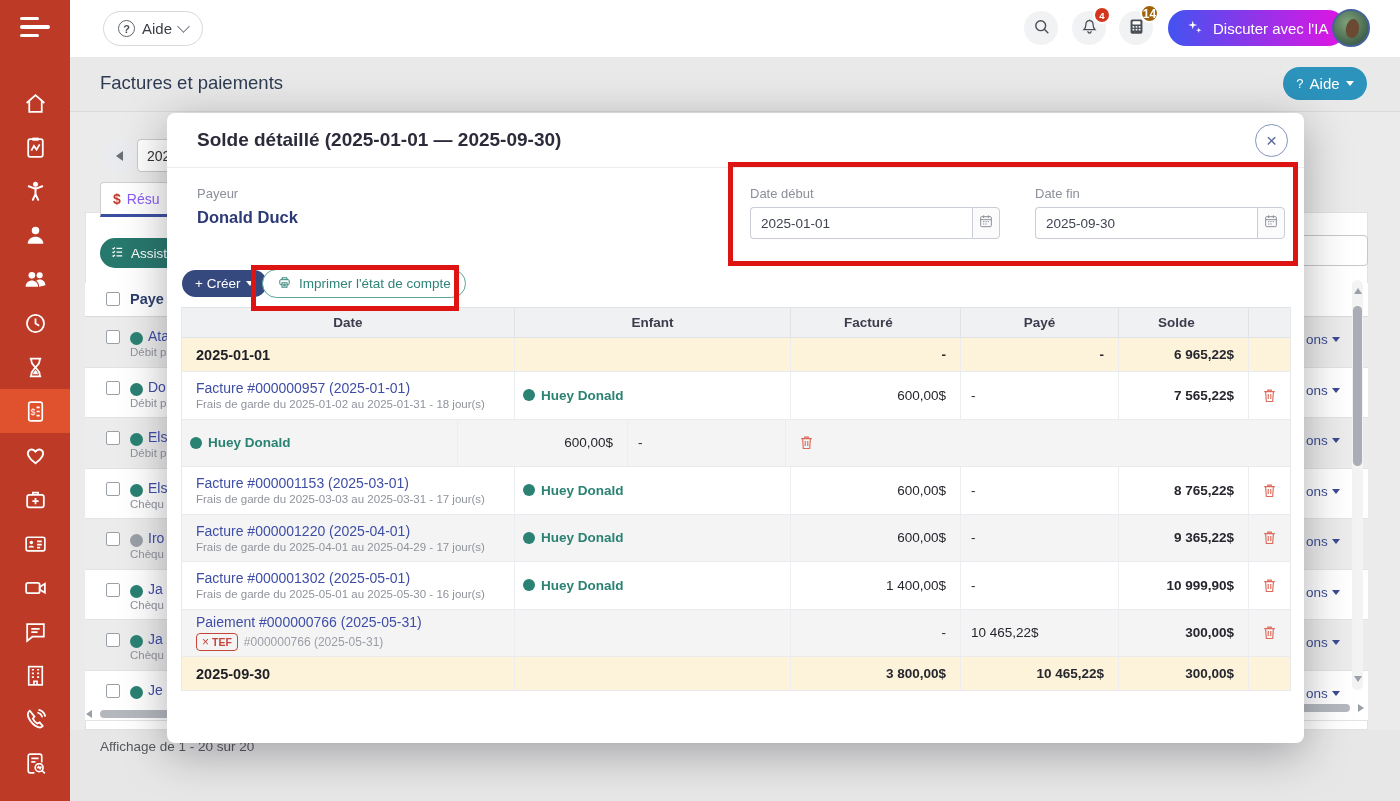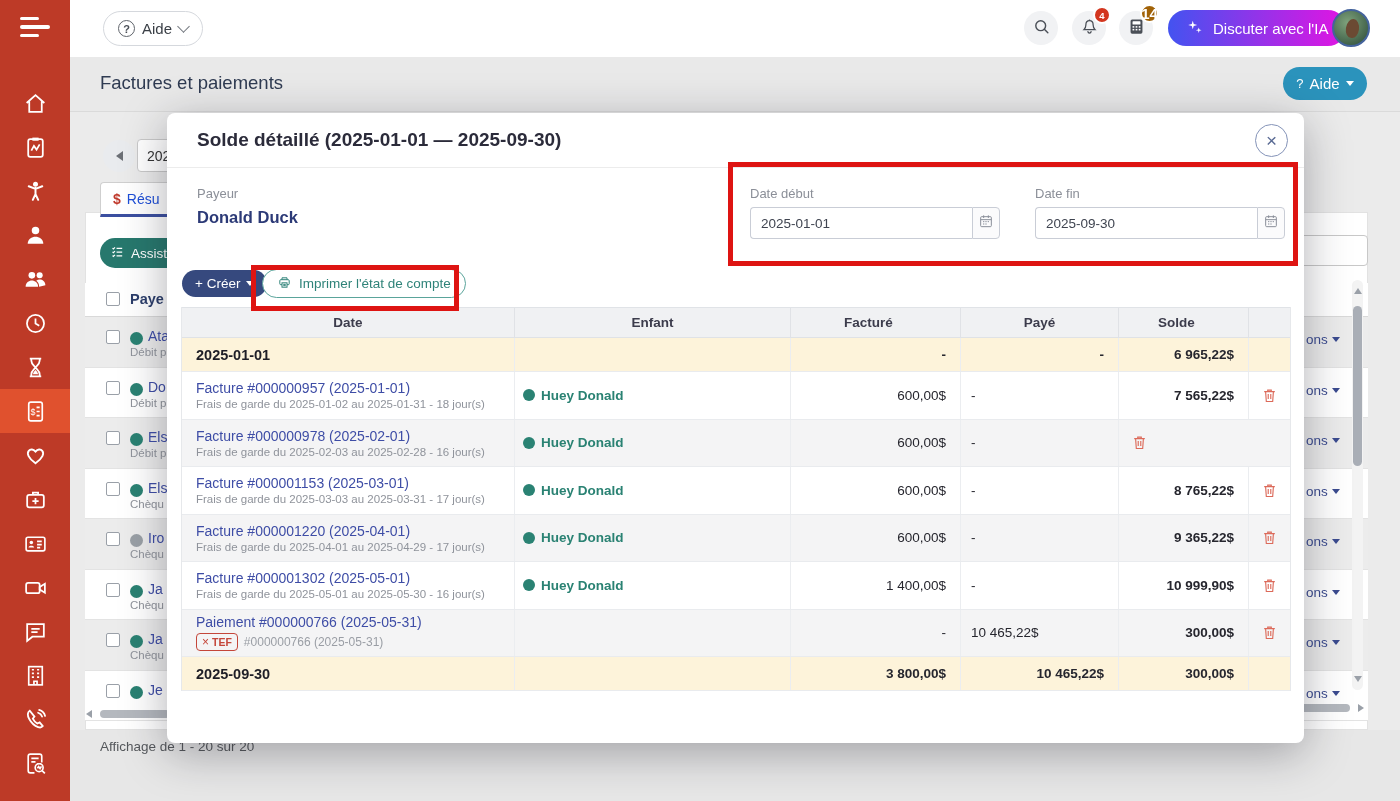--- a/index.html
+++ b/index.html
@@ -23,42 +23,42 @@
   .qmark{width:17px;height:17px;border:1.5px solid #5f646b;border-radius:50%;color:#4a4f57;font-size:11px;display:flex;align-items:center;justify-content:center;box-sizing:border-box;font-weight:bold;}
   .hp-label{font-size:15px;color:#3a3f46;}
   .chev{width:8px;height:8px;border-right:1.8px solid #70757c;border-bottom:1.8px solid #70757c;transform:rotate(45deg);margin-top:-4px;}
   .iconbtn{position:absolute;top:11px;width:34px;height:34px;border-radius:50%;background:#f1f2f4;display:flex;align-items:center;justify-content:center;cursor:pointer;}
   .iconbtn svg{width:19px;height:19px;}
   #btn-search{left:954px;}
   #btn-bell{left:1002px;}
   #btn-calc{left:1049px;}
   .nbadge{position:absolute;border-radius:50%;color:#fff;font-weight:bold;display:flex;align-items:center;justify-content:center;border:2px solid #fff;box-sizing:border-box;}
   .nb-bell{top:-5px;right:-5px;width:18px;height:18px;font-size:9.5px;background:#d3361f;}
-  .nb-calc{top:-7px;right:-6px;width:19px;height:19px;font-size:15px;background:#a16207;}
+  .nb-calc{top:-7px;right:-6px;width:19px;height:19px;font-size:12px;background:#a16207;}
   .ai-btn{position:absolute;left:1098px;top:10px;height:36px;border-radius:18px;background:linear-gradient(90deg,#4353f0,#e214e2);color:#fff;display:flex;align-items:center;gap:9px;padding:0 18px;font-size:15px;font-weight:500;cursor:pointer;}
   .ai-btn svg{width:18px;height:18px;}
   .avatar{position:absolute;left:1262px;top:9px;width:38px;height:38px;border-radius:50%;background:radial-gradient(circle at 40% 35%,#7fa37c,#3f5f48 75%);border:2px solid #44639c;box-sizing:border-box;overflow:hidden;cursor:pointer;}
   .avatar::after{content:"";position:absolute;left:12px;top:8px;width:13px;height:19px;background:#6b4a33;border-radius:50% 50% 45% 45%;transform:rotate(8deg);}
 
   
   #band{position:absolute;left:70px;top:57px;width:1330px;height:55px;background:#e9e9e9;border-bottom:1px solid #dadada;box-sizing:border-box;z-index:20;}
   .band-title{position:absolute;left:30px;top:15px;font-size:18.5px;font-weight:500;color:#2f3b52;}
   .band-help{position:absolute;left:1213px;top:10px;width:84px;height:33px;border-radius:17px;background:#2b93bc;color:#fff;display:flex;align-items:center;justify-content:center;gap:6px;font-size:15px;cursor:pointer;}
   .band-help .qm{font-size:13px;}
 
   
   #bg{position:absolute;left:70px;top:112px;width:1330px;height:689px;background:#ebebeb;z-index:10;}
   .bg-bottom{position:absolute;left:0;top:618px;width:1330px;height:71px;background:#e7e7e7;}
   .bg-card{position:absolute;left:15px;top:100px;width:1283px;height:518px;background:#fff;border:1px solid #e2e2e2;box-sizing:border-box;}
   .ybtn{position:absolute;left:33px;top:28px;width:32px;height:32px;border-radius:50%;background:#e9ebee;display:flex;align-items:center;justify-content:center;cursor:pointer;}
   .tri-left{width:0;height:0;border-top:5px solid transparent;border-bottom:5px solid transparent;border-right:7px solid #6c7076;}
   .yinput{position:absolute;left:67px;top:27px;width:46px;height:33px;border:1px solid #c9c9c9;border-radius:4px;background:#fff;font-size:14px;color:#333;padding:0 0 0 9px;box-sizing:border-box;font-family:inherit;}
   .bg-tab{position:absolute;left:30px;top:70px;width:80px;height:35px;background:#fff;border:1px solid #cfcfcf;border-bottom:3px solid #3b4fa0;box-sizing:border-box;display:flex;align-items:center;gap:6px;padding-left:12px;border-radius:4px 4px 0 0;cursor:pointer;}
   .usd{color:#c0392b;font-weight:bold;font-size:14px;}
-  .bg-tab-label{color:#1d4ed8;font-size:14px;}
+  .bg-tab-label{color:#8b5cf6;font-size:14px;}
   .bg-assist{position:absolute;left:30px;top:126px;height:30px;width:80px;background:#27786d;border-radius:15px;color:#fff;display:flex;align-items:center;gap:6px;padding-left:10px;font-size:13.5px;cursor:pointer;}
   .bg-assist svg{width:15px;height:15px;}
   .bg-header{position:absolute;left:15px;top:171px;width:1283px;height:34px;background:#fff;border-bottom:1px solid #d9d9d9;box-sizing:border-box;}
   .bg-header .cbx{position:absolute;left:21px;top:9px;}
   .bg-h-label{position:absolute;left:45px;top:8px;font-weight:bold;font-size:14.5px;color:#2c3e6b;}
   .cbx{display:inline-block;width:14px;height:14px;border:1.5px solid #9aa0a8;border-radius:2px;background:#fff;box-sizing:border-box;cursor:pointer;}
   #bg-rows{position:absolute;left:15px;top:205px;width:1283px;}
   .bgrow{position:relative;height:49.5px;border-bottom:1px solid #e3e3e3;background:#fff;}
   .bgrow.odd{background:#ececec;}
   .bgrow .cbx{position:absolute;left:21px;top:13px;}
@@ -531,24 +531,20 @@
           <div class="tc c-act">
             <span class="trash">
               <svg viewBox="0 0 24 24" fill="none" stroke="#dc6a5a" stroke-width="1.6">
                 <path d="M4.5 6.5h15M9.5 6.5v-2h5v2M6.5 6.5l1 14h9l1-14"></path>
                 <path d="M10.2 10v7M13.8 10v7"></path>
               </svg>
             </span>
           </div>
         </div>
         <div class="trow r-alt">
-          <div class="tc c-date">
-            <a class="flink">Facture #000000978 (2025-02-01)</a>
-            <div class="fsub">Frais de garde du 2025-02-03 au 2025-02-28 - 16 jour(s)</div>
-          </div>
           <div class="tc c-enf">
             <span class="edot"></span>
             <span class="ename">Huey Donald</span>
           </div>
           <div class="tc c-fact">600,00$</div>
           <div class="tc c-paye left">-</div>
           <div class="tc c-act">
             <span class="trash">
               <svg viewBox="0 0 24 24" fill="none" stroke="#dc6a5a" stroke-width="1.6">
                 <path d="M4.5 6.5h15M9.5 6.5v-2h5v2M6.5 6.5l1 14h9l1-14"></path>

